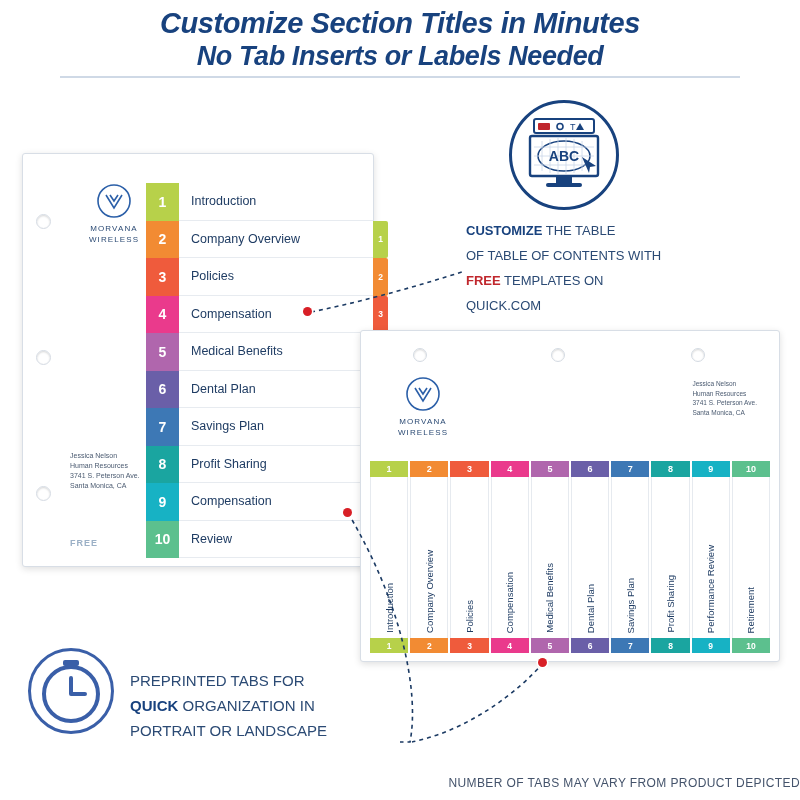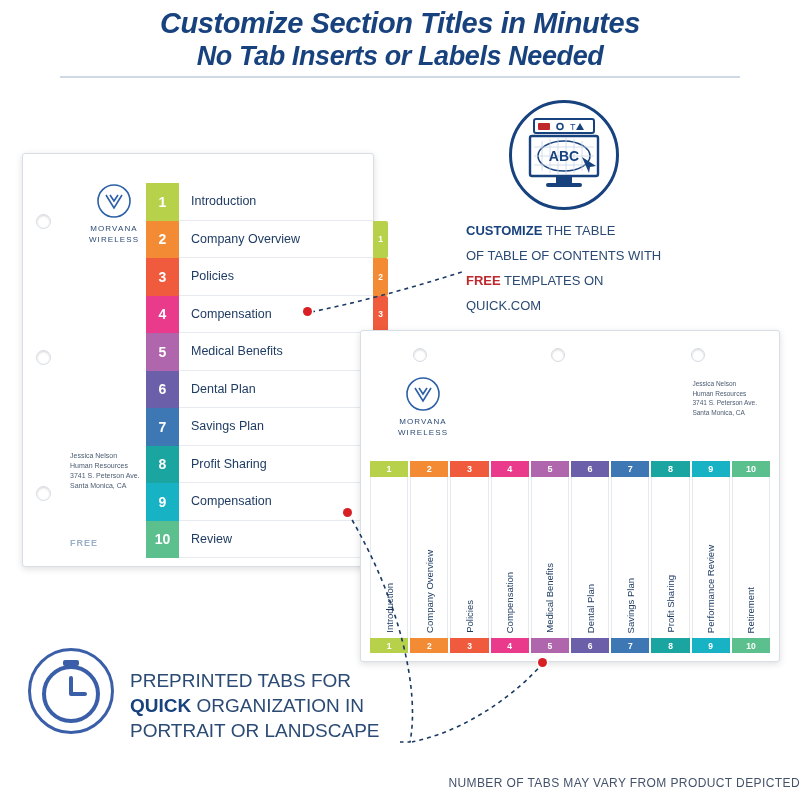--- a/index.html
+++ b/index.html
@@ -212,21 +212,21 @@
 
   
   #customize-copy {
     position: absolute; left: 466px; top: 218px; width: 310px;
     font-size: 13px; line-height: 25px; color: #2b4a74;
   }
   #customize-copy .red { color: #c0272d; font-weight: bold; }
 
   #preprinted-copy {
     position: absolute; left: 130px; top: 668px; width: 290px;
-    font-size: 19px; line-height: 25px; color: #2b4a74;
+    font-size: 15px; line-height: 25px; color: #2b4a74;
   }
   #preprinted-copy b { color: #18427e; }
 
   #footnote {
     position: absolute; right: 0; bottom: 10px;
     font-size: 12px; letter-spacing: 0.4px; color: #44536b;
   }
 
   
   #connectors {

